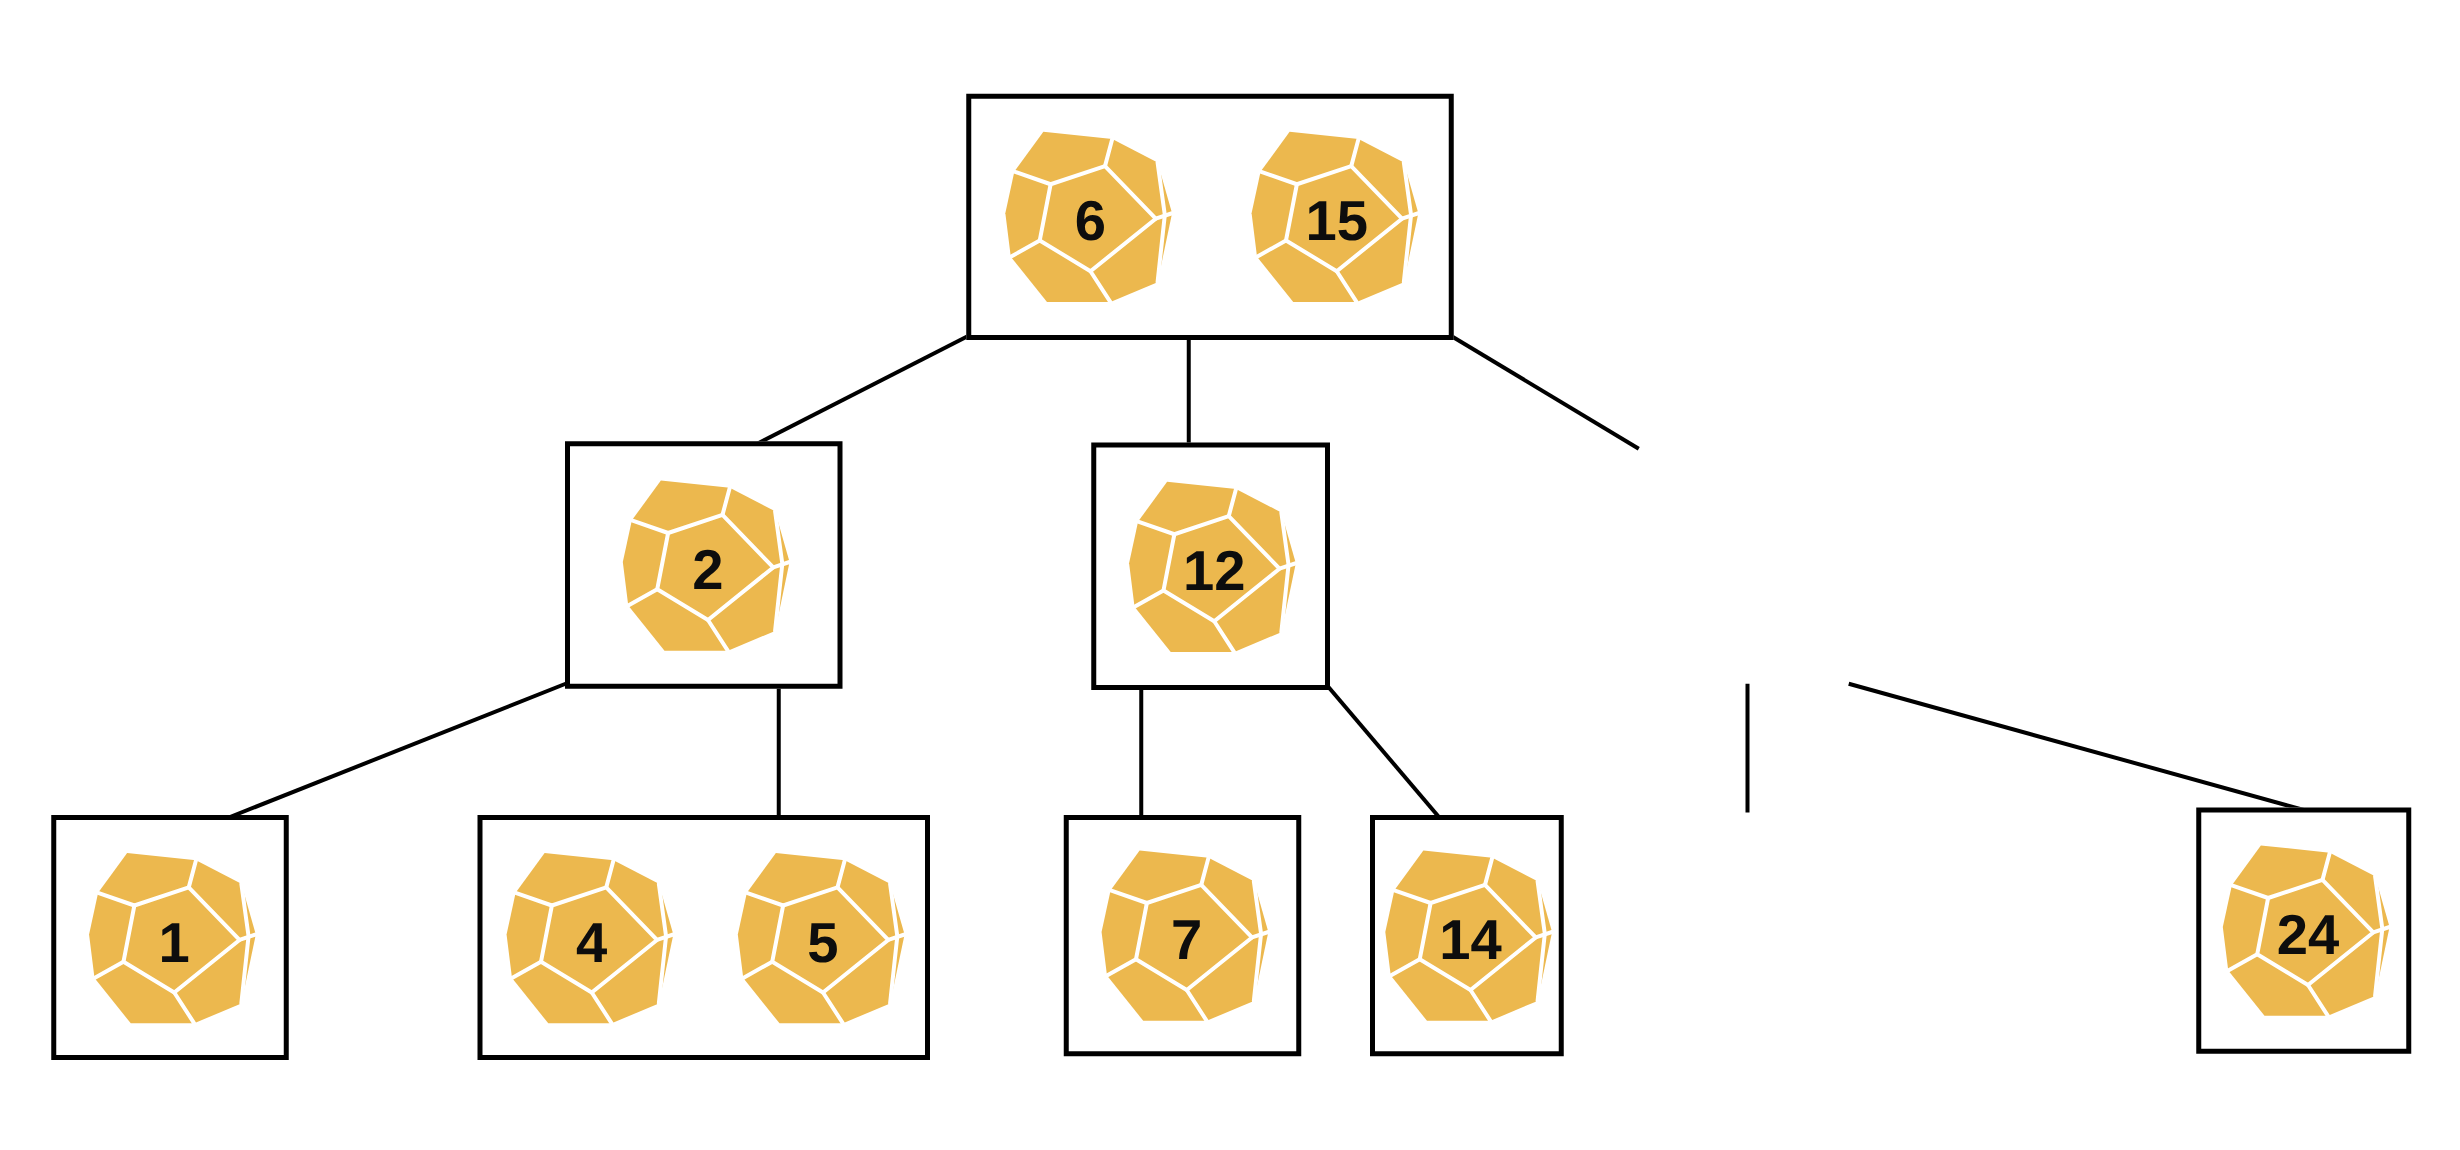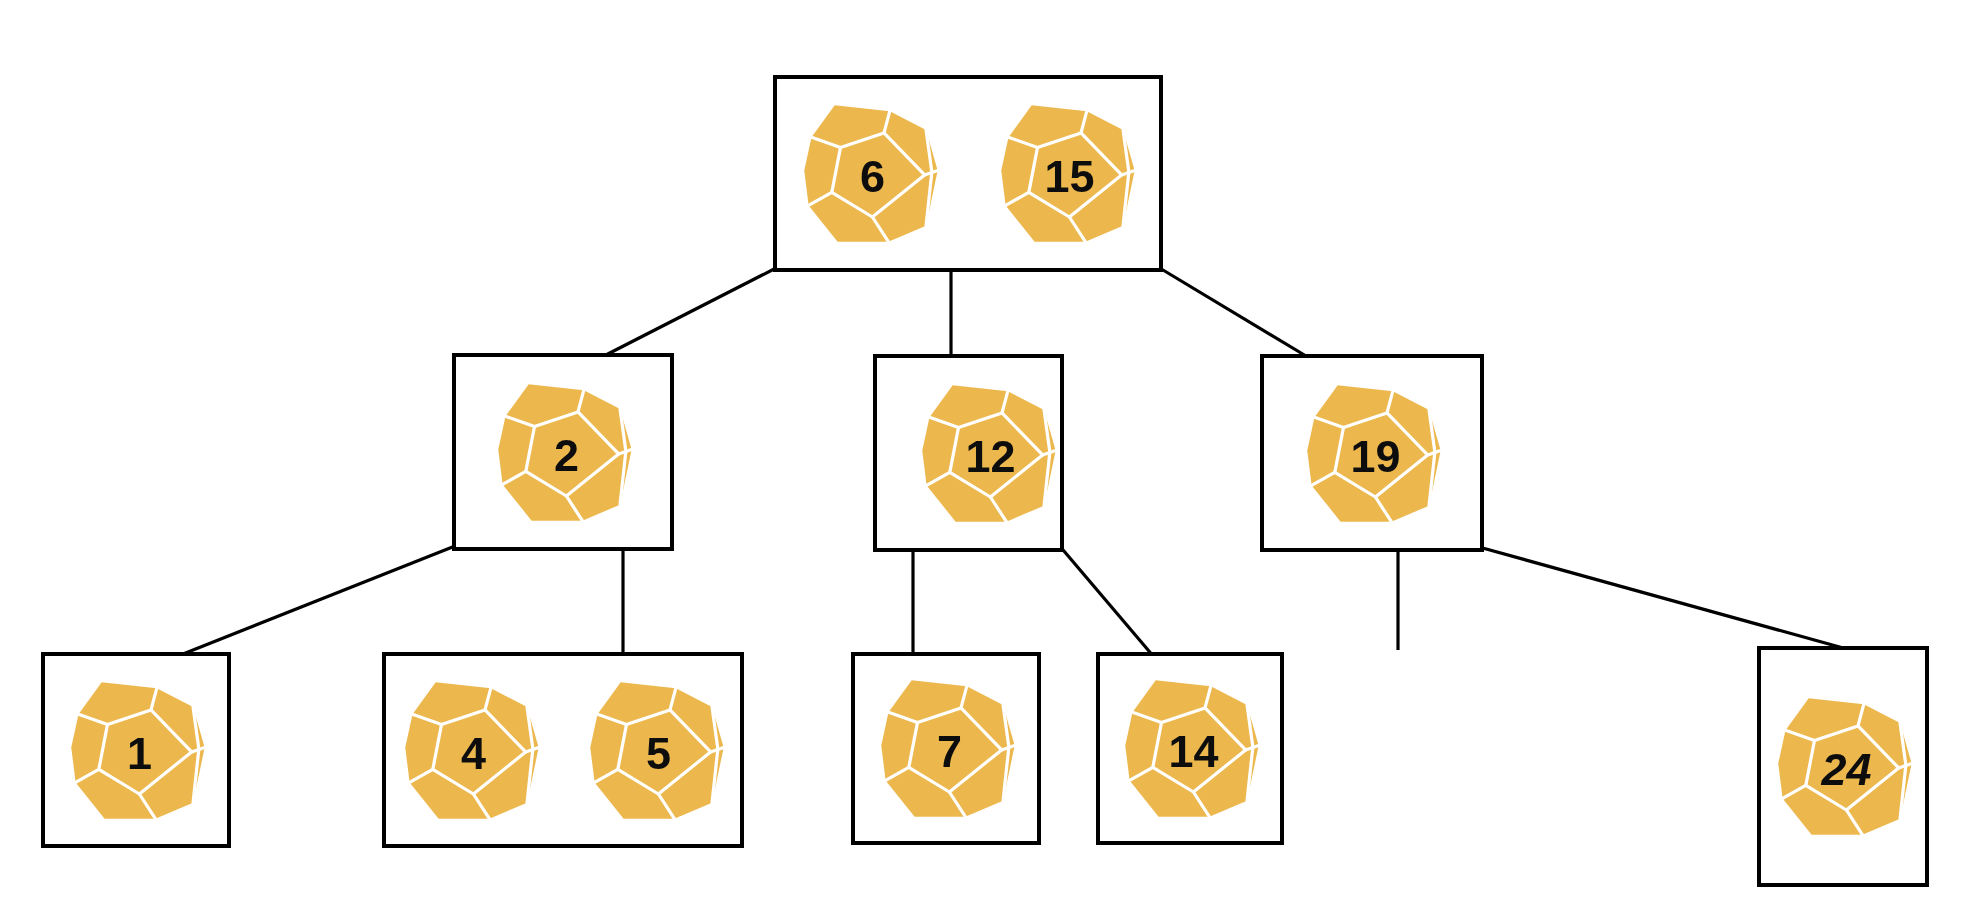--- a/index.html
+++ b/index.html
@@ -87,51 +87,36 @@
         <line x1="60" y1="22" x2="64" y2="7"></line>
         <line x1="30" y1="32" x2="10" y2="25"></line>
         <line x1="24" y1="63" x2="8" y2="72"></line>
         <line x1="52" y1="80" x2="63" y2="97"></line>
         <line x1="88" y1="51" x2="97" y2="48"></line>
       </g>
       <text class="die-num" x="52" y="63" text-anchor="middle">2</text>
     </svg>
   </div>
 
-  <div class="node" style="left:873px;top:354px;width:191px;height:198px;justify-content:flex-end;">
+  <div class="node" style="left:873px;top:354px;width:191px;height:198px;">
     <svg class="die" viewBox="0 0 100 100">
       <polygon class="die-body" points="26,3 64,7 89,20 97,48 89,86 63,97 28,97 8,72 5,48 10,25"></polygon>
       <g class="die-lines">
         <polygon points="60,22 30,32 24,63 52,80 88,51"></polygon>
         <polyline points="89,20 93,49 89,86"></polyline>
         <line x1="60" y1="22" x2="64" y2="7"></line>
         <line x1="30" y1="32" x2="10" y2="25"></line>
         <line x1="24" y1="63" x2="8" y2="72"></line>
         <line x1="52" y1="80" x2="63" y2="97"></line>
         <line x1="88" y1="51" x2="97" y2="48"></line>
       </g>
       <text class="die-num" x="52" y="63" text-anchor="middle">12</text>
     </svg>
   </div>
 
-  <div class="node" style="left:1260px;top:354px;width:224px;height:198px;">
-    <svg class="die" viewBox="0 0 100 100">
-      <polygon class="die-body" points="26,3 64,7 89,20 97,48 89,86 63,97 28,97 8,72 5,48 10,25"></polygon>
-      <g class="die-lines">
-        <polygon points="60,22 30,32 24,63 52,80 88,51"></polygon>
-        <polyline points="89,20 93,49 89,86"></polyline>
-        <line x1="60" y1="22" x2="64" y2="7"></line>
-        <line x1="30" y1="32" x2="10" y2="25"></line>
-        <line x1="24" y1="63" x2="8" y2="72"></line>
-        <line x1="52" y1="80" x2="63" y2="97"></line>
-        <line x1="88" y1="51" x2="97" y2="48"></line>
-      </g>
-      <text class="die-num" x="52" y="63" text-anchor="middle">19</text>
-    </svg>
-  </div>
 
   <div class="node" style="left:41px;top:652px;width:190px;height:196px;">
     <svg class="die" viewBox="0 0 100 100">
       <polygon class="die-body" points="26,3 64,7 89,20 97,48 89,86 63,97 28,97 8,72 5,48 10,25"></polygon>
       <g class="die-lines">
         <polygon points="60,22 30,32 24,63 52,80 88,51"></polygon>
         <polyline points="89,20 93,49 89,86"></polyline>
         <line x1="60" y1="22" x2="64" y2="7"></line>
         <line x1="30" y1="32" x2="10" y2="25"></line>
         <line x1="24" y1="63" x2="8" y2="72"></line>
@@ -180,38 +165,38 @@
         <line x1="60" y1="22" x2="64" y2="7"></line>
         <line x1="30" y1="32" x2="10" y2="25"></line>
         <line x1="24" y1="63" x2="8" y2="72"></line>
         <line x1="52" y1="80" x2="63" y2="97"></line>
         <line x1="88" y1="51" x2="97" y2="48"></line>
       </g>
       <text class="die-num" x="52" y="63" text-anchor="middle">7</text>
     </svg>
   </div>
 
-  <div class="node" style="left:1096px;top:652px;width:188px;height:193px;text-decoration:underline;">
+  <div class="node" style="left:1096px;top:652px;width:155px;height:193px;text-decoration:underline;">
     <svg class="die" viewBox="0 0 100 100">
       <polygon class="die-body" points="26,3 64,7 89,20 97,48 89,86 63,97 28,97 8,72 5,48 10,25"></polygon>
       <g class="die-lines">
         <polygon points="60,22 30,32 24,63 52,80 88,51"></polygon>
         <polyline points="89,20 93,49 89,86"></polyline>
         <line x1="60" y1="22" x2="64" y2="7"></line>
         <line x1="30" y1="32" x2="10" y2="25"></line>
         <line x1="24" y1="63" x2="8" y2="72"></line>
         <line x1="52" y1="80" x2="63" y2="97"></line>
         <line x1="88" y1="51" x2="97" y2="48"></line>
       </g>
       <text class="die-num" x="52" y="63" text-anchor="middle">14</text>
     </svg>
   </div>
 
 
-  <div class="node" style="left:1757px;top:646px;width:172px;height:241px;font-style:italic;">
+  <div class="node" style="left:1757px;top:646px;width:172px;height:197px;">
     <svg class="die" viewBox="0 0 100 100">
       <polygon class="die-body" points="26,3 64,7 89,20 97,48 89,86 63,97 28,97 8,72 5,48 10,25"></polygon>
       <g class="die-lines">
         <polygon points="60,22 30,32 24,63 52,80 88,51"></polygon>
         <polyline points="89,20 93,49 89,86"></polyline>
         <line x1="60" y1="22" x2="64" y2="7"></line>
         <line x1="30" y1="32" x2="10" y2="25"></line>
         <line x1="24" y1="63" x2="8" y2="72"></line>
         <line x1="52" y1="80" x2="63" y2="97"></line>
         <line x1="88" y1="51" x2="97" y2="48"></line>

